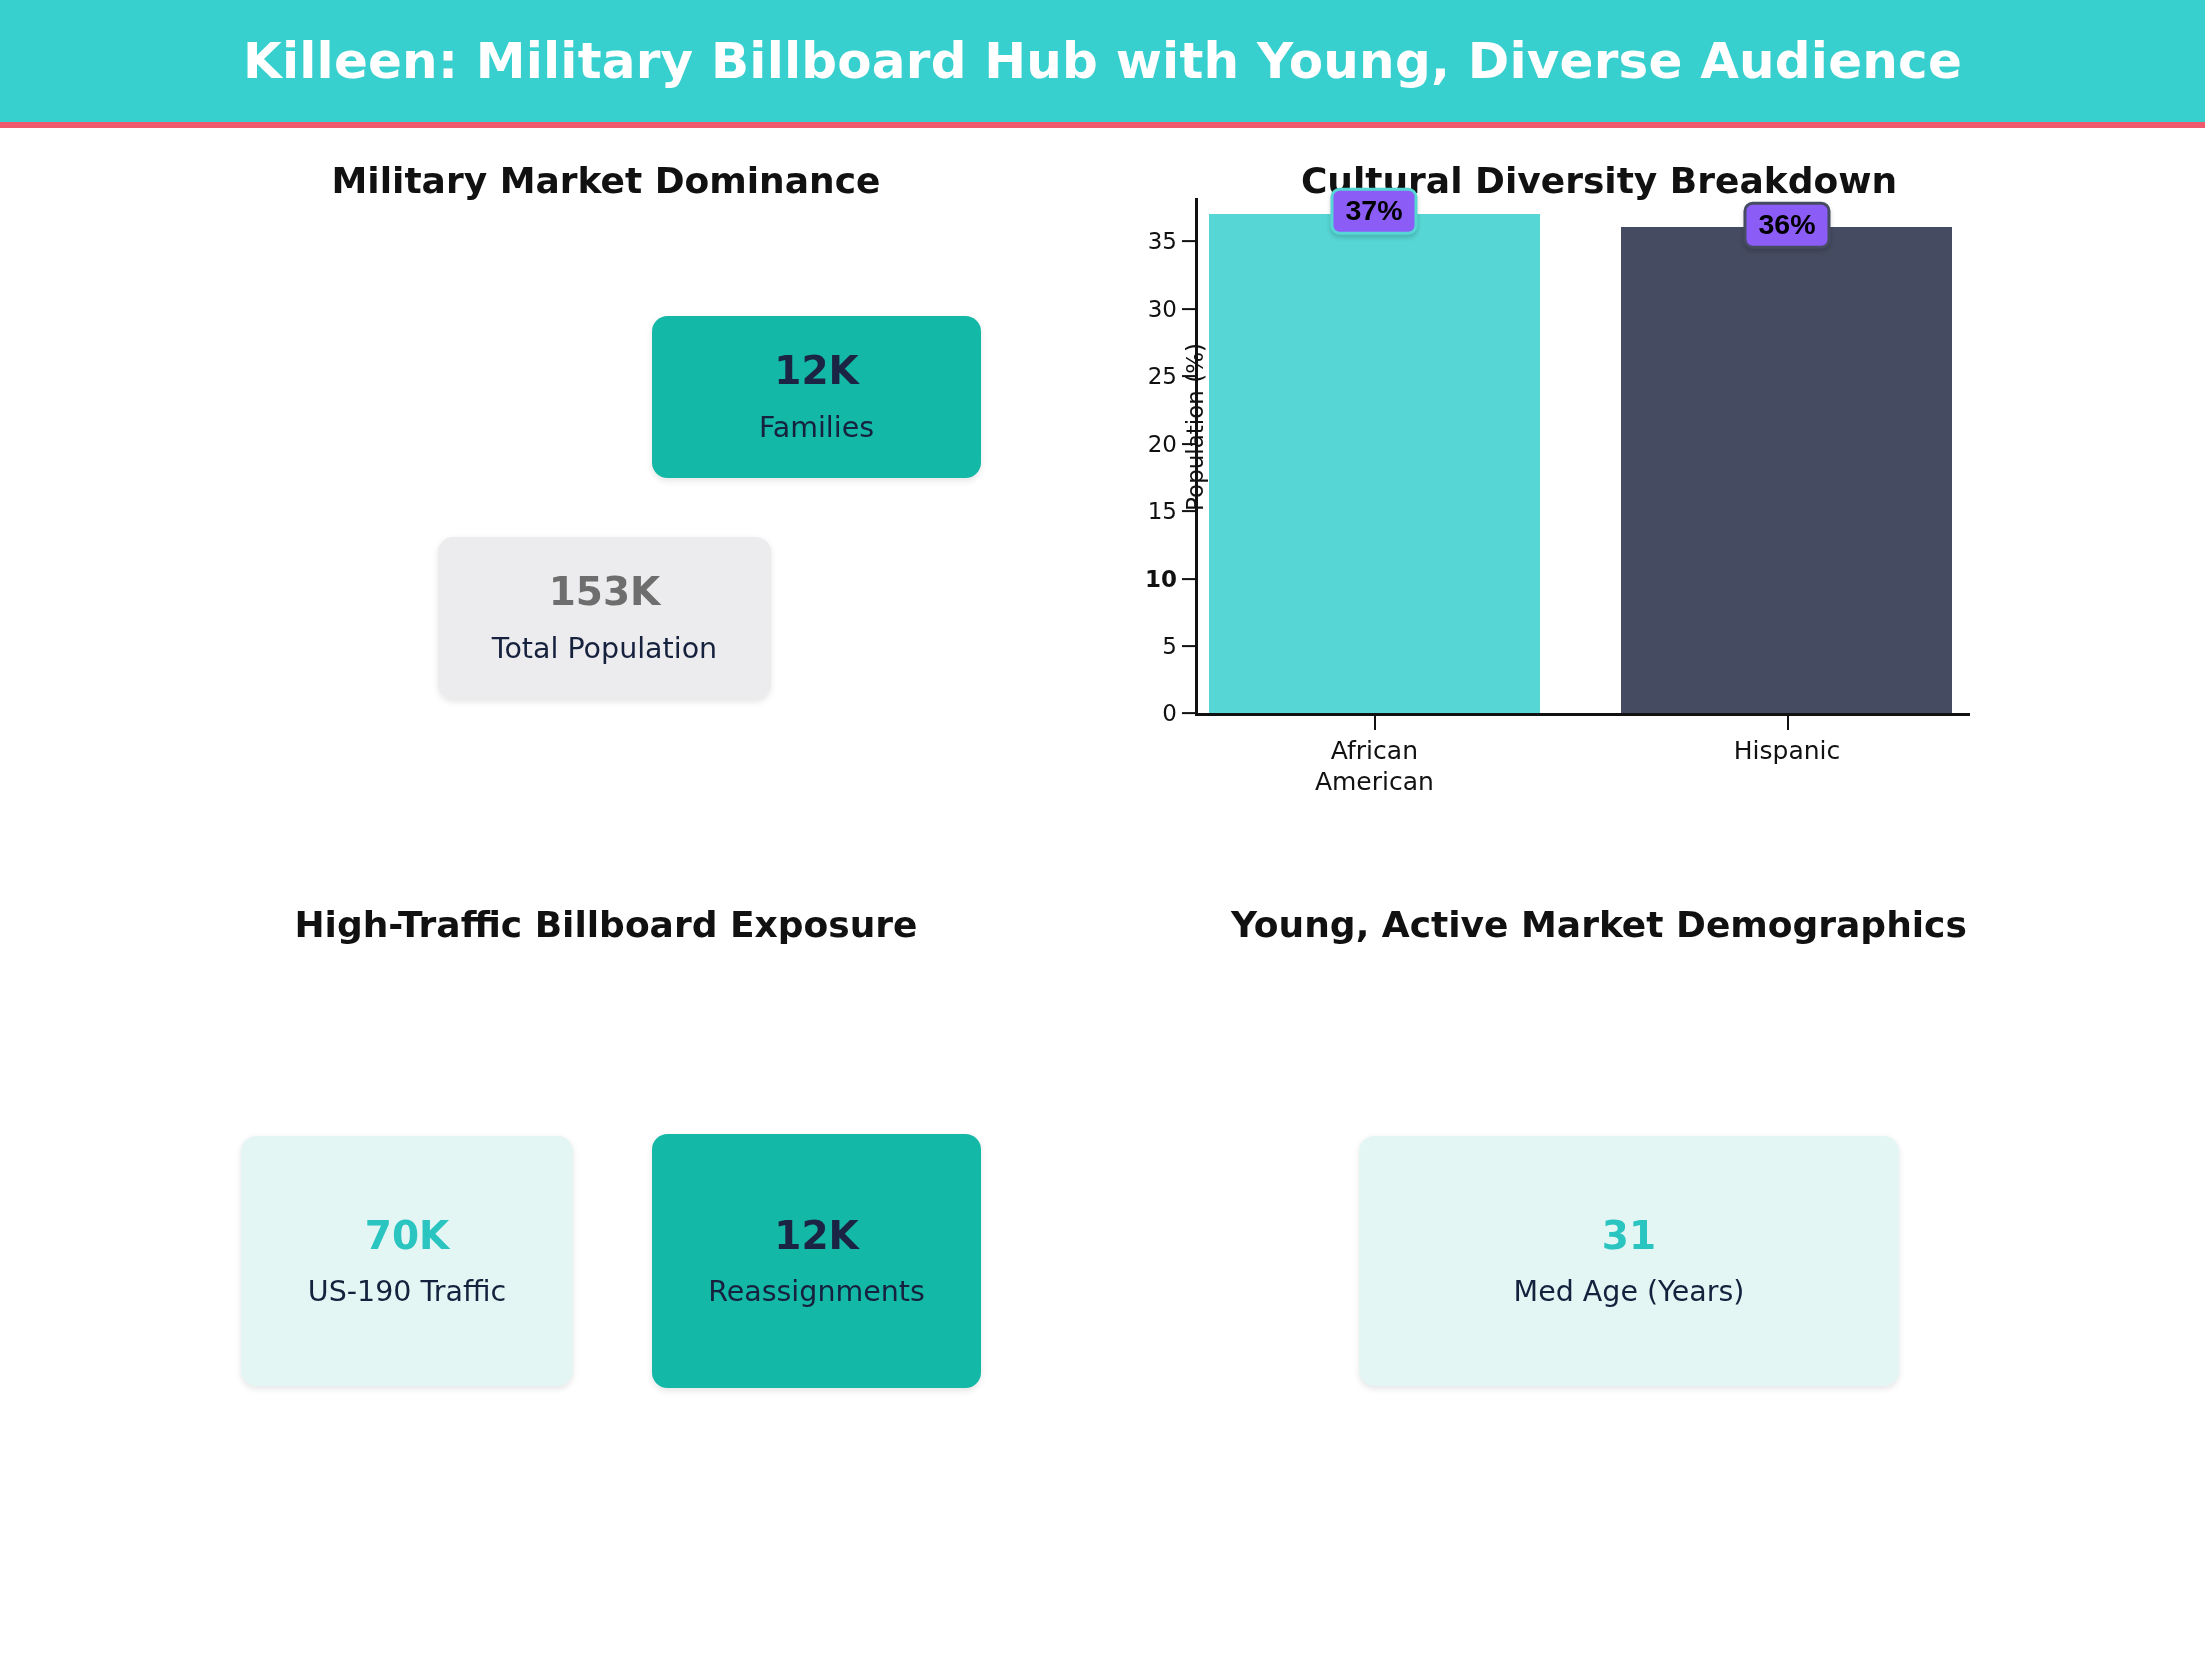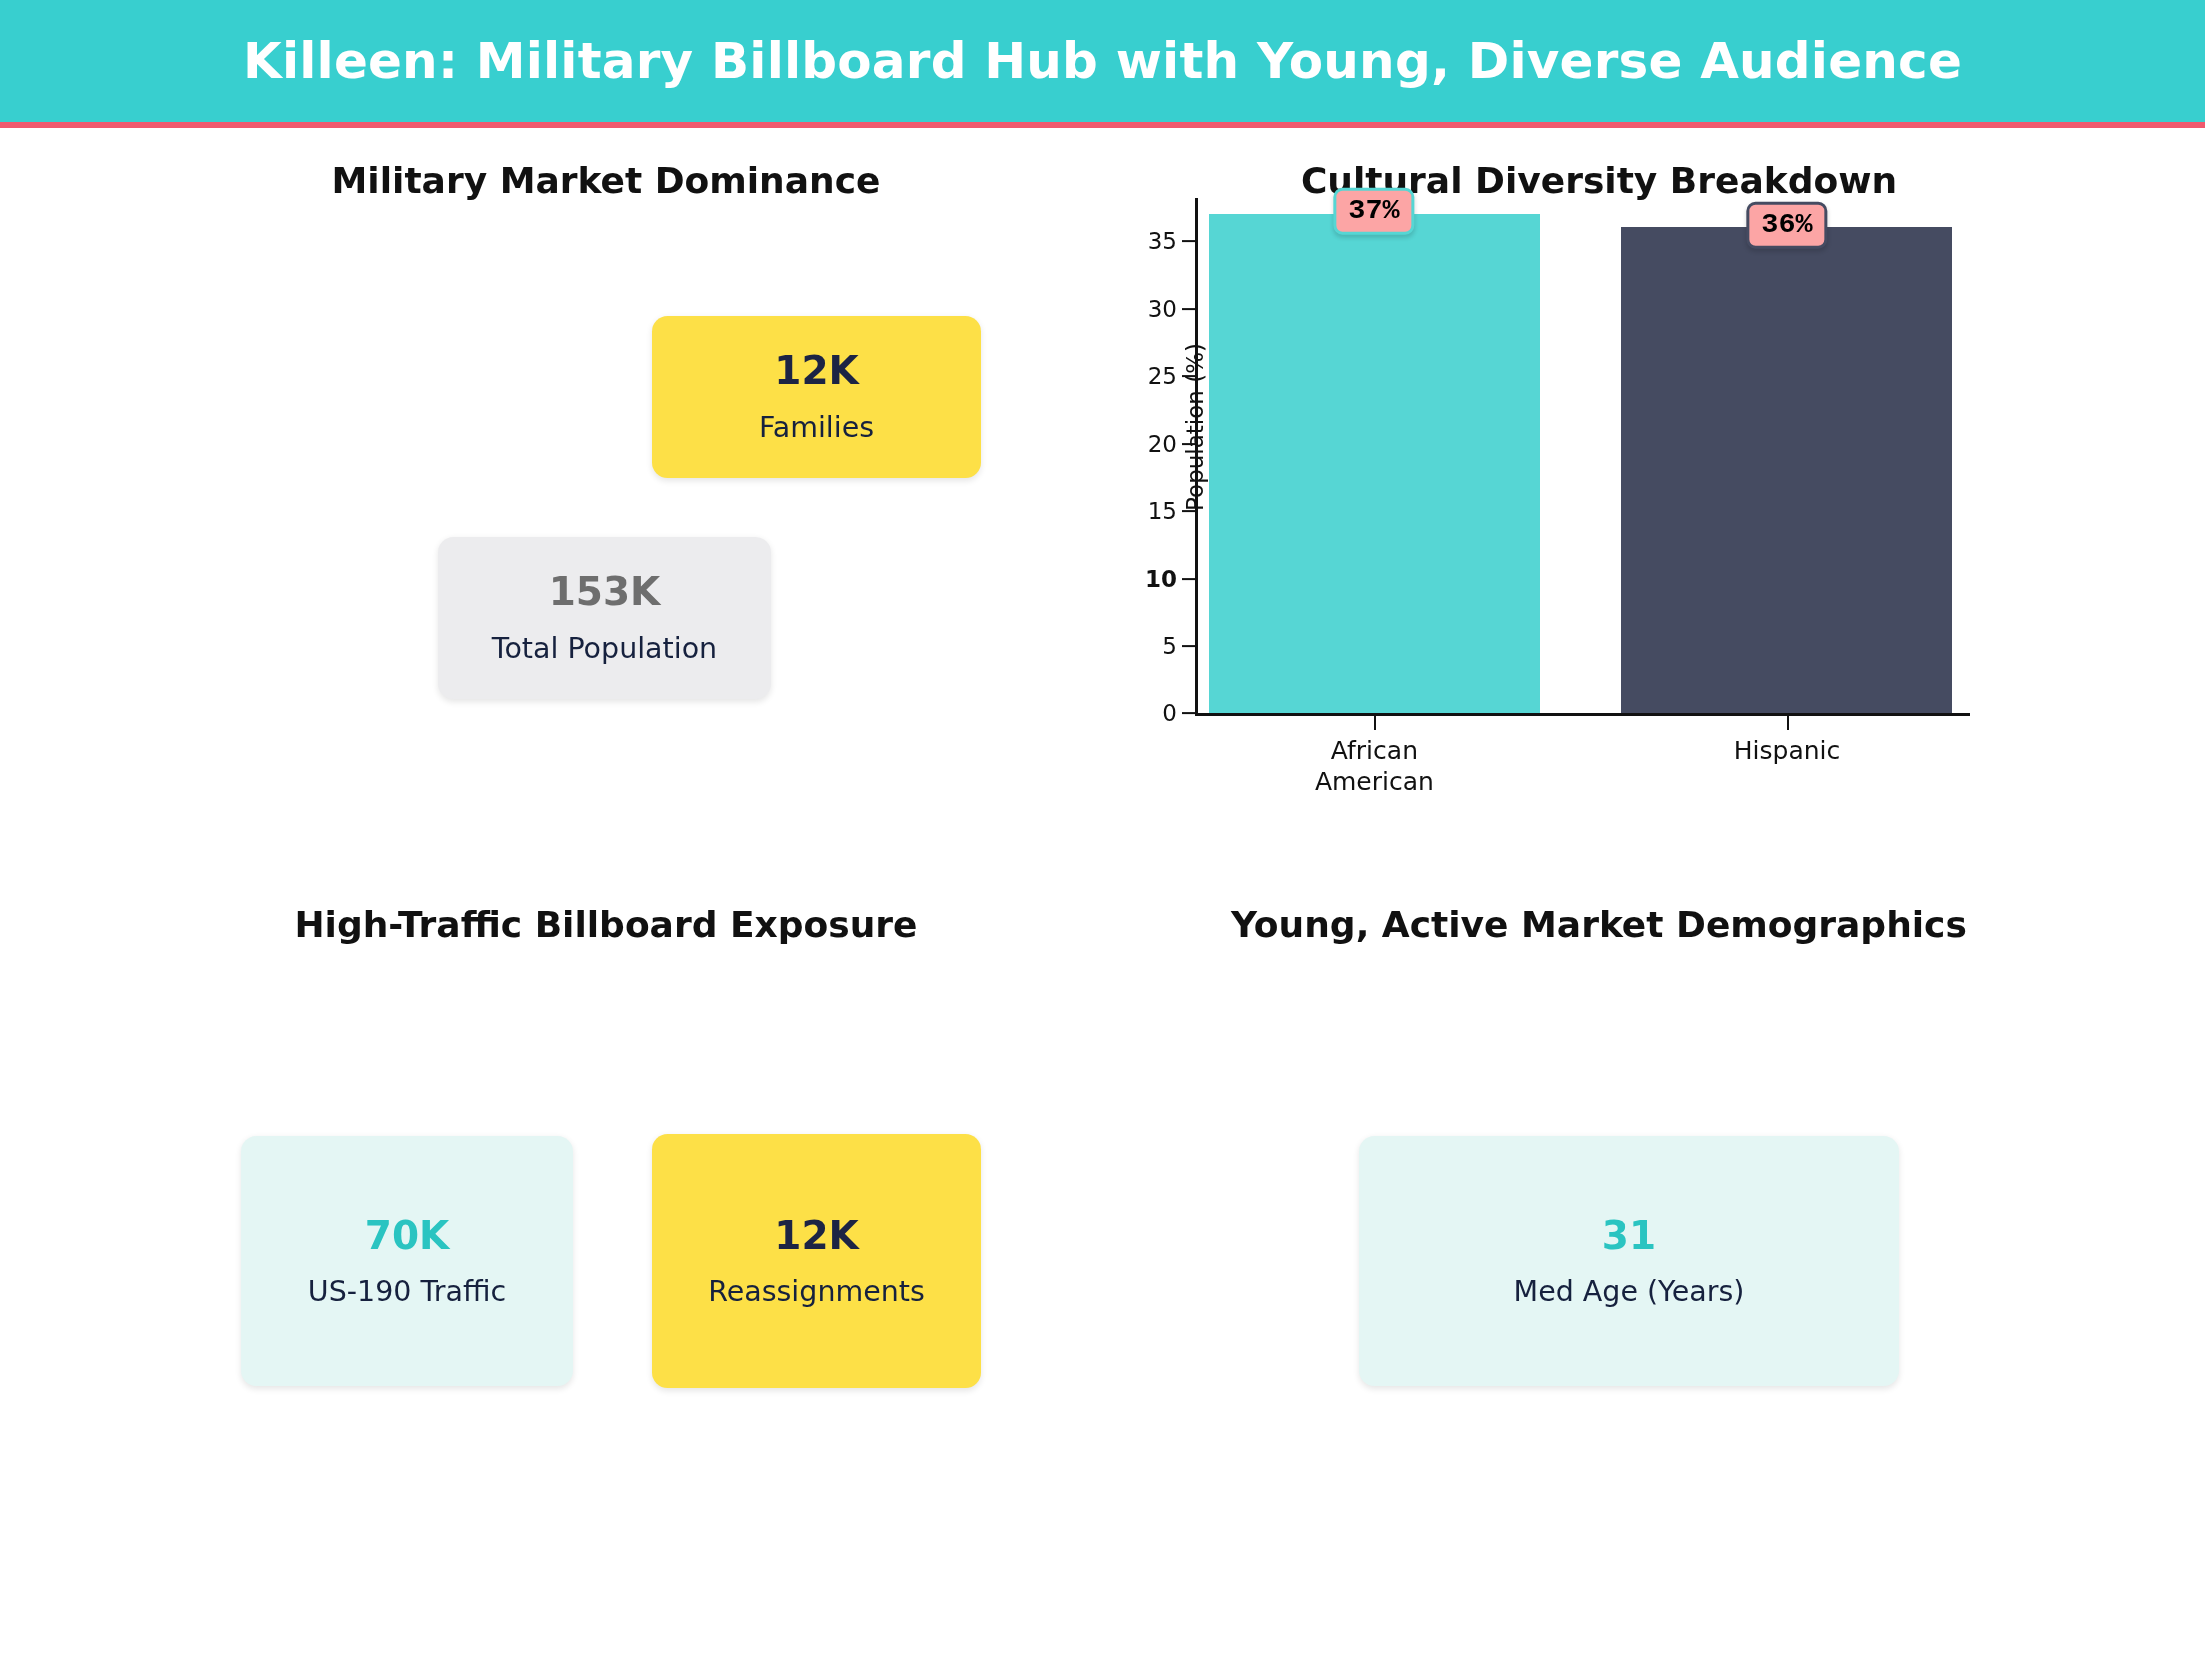--- a/index.html
+++ b/index.html
@@ -87,21 +87,21 @@
     font-weight: normal;
     line-height: 1.0;
     color: #16213E;
     font-family: "DejaVu Sans", sans-serif;
     white-space: nowrap;
   }
   
   .kpi-teal { background: #E4F6F4; }
   .kpi-teal .kpi-value { color: #2AC4C1; }
   
-  .kpi-gray { background: #fde047; text-align: right; }
+  .kpi-gray { background: #14b8a6; text-align: right; }
   .kpi-gray .kpi-value { color: #1C2444; }
   
   .kpi-gray-light { background: #ECECEE; }
   .kpi-gray-light .kpi-value { color: #6E6E6E; text-align: center; }
 
   
   #kpi-duty-soldiers   { left: 225px;  top: 316px;  width: 332px; height: 162px; }
   #kpi-duty-soldiers .kpi-value { margin-bottom: 24px; }
   #kpi-families        { left: 652px; top: 316px;  width: 329px; height: 162px; }
   #kpi-families .kpi-value { margin-bottom: 24px; }
@@ -191,27 +191,27 @@
     width: 331px;
     background: #56D6D4;
   }
   #bar-hispanic {
     left: 426px;
     width: 331px;
     background: #454B61;
   }
   .bar-value-box {
     position: absolute;
-    background: #fca5a5;
+    background: #8b5cf6;
     border-radius: 9.2px;
     padding: 4.6px 12px 6.4px 12px;
     font-size: 28.5px;
     font-weight: bold;
     color: #000000;
-    font-family: Liberation Mono, monospace;
+    font-family: Liberation Sans, sans-serif;
     white-space: nowrap;
     line-height: 1.05;
     box-shadow: 0 2.3px 4.1px rgba(0,0,0,0.14);
   }
   #value-african-american {
     border: 3.2px solid #4DD0CF;
   }
   #value-hispanic {
     border: 3.2px solid #454B61;
   }

